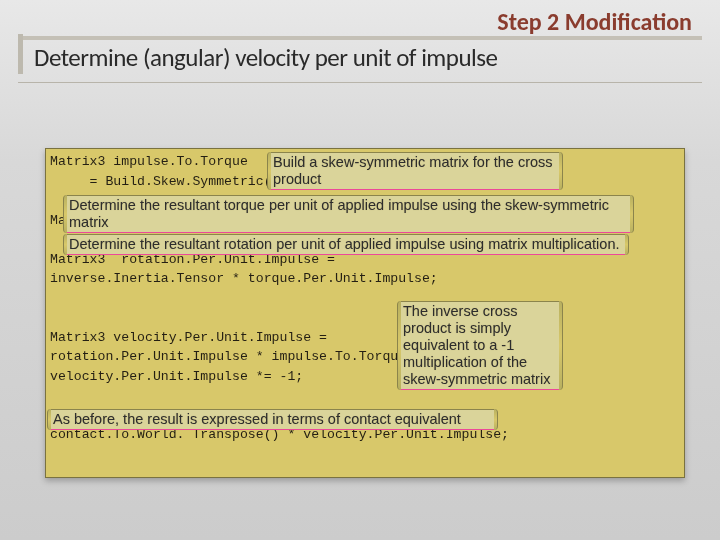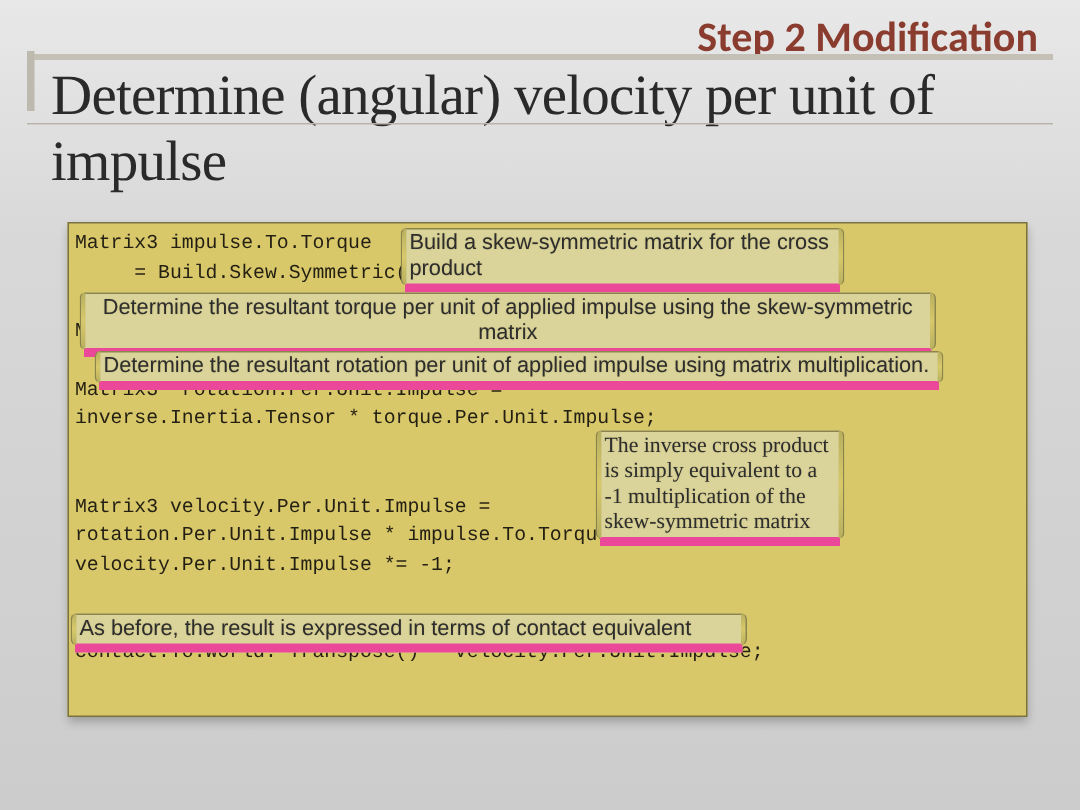--- a/index.html
+++ b/index.html
@@ -8,21 +8,21 @@
     height: 540px;
     background: linear-gradient(to bottom, #e8e8e8 0%, #d8d8d8 30%, #cccccc 100%);
     font-family: Calibri, Arial, sans-serif;
     overflow: hidden;
     position: relative;
   }
   .header-accent {
     position: absolute;
     top: 7px;
     right: 28px;
-    font-size: 28px;
+    font-size: 24px;
     font-weight: 700;
     color: #8a3c2e;
   }
   .hr-top {
     position: absolute;
     top: 36px;
     left: 18px;
     right: 18px;
     height: 0;
     border-top: 2px solid #c4c0b6;
@@ -30,25 +30,24 @@
   }
   .hr-top::before {
     content:"";
     position:absolute; left:0; top:-4px; width:5px; height:40px;
     background:#bdb9ae;
   }
   .title {
     position: absolute;
     top: 42px;
     left: 34px;
-    font-size: 38px;
+    font-size: 25px;
     font-weight: 400;
     color: #2a2a2a;
     letter-spacing: -0.5px;
-    font-family: Liberation Serif, serif;
   }
   .hr-bottom {
     position: absolute;
     top: 82px;
     left: 18px;
     right: 18px;
     height: 0;
     border-top: 1px solid #b8b4aa;
   }
   .codebox {
@@ -74,21 +73,21 @@
   }
   .annot {
     position: absolute;
     background: #dad49a;
     font-family: Arial, sans-serif;
     font-size: 14.5px;
     line-height: 17px;
     color: #2d2d2d;
     padding: 1px 3px;
     border-top: 1px solid #8b844c;
-    border-bottom: 6px solid #ec4899;
+    border-bottom: 1px solid #ec4899;
     text-shadow: 0 0 1px rgba(120,100,40,0.3);
   }
   .annot::before, .annot::after {
     content:"";
     position:absolute;
     top:-1px; bottom:-1px;
     width:3px;
     background: linear-gradient(to bottom, #b8b060 0%, #d8c86a 50%, #b8b060 100%);
   }
   .annot::before { left:-3px; border-left:1px solid #8b844c; border-radius:4px 0 0 4px; }
@@ -114,16 +113,16 @@
  
  
 Matrix3 velocity.Per.Unit.Impulse =
 rotation.Per.Unit.Impulse * impulse.To.Torque;
 velocity.Per.Unit.Impulse *= -1;
  
 Matrix3 velocity.Per.Unit.Impulse.Contact =
 contact.To.World. Transpose() * velocity.Per.Unit.Impulse;</div>
 
 <div class="annot" style="top:152px; left:270px; width:290px;">Build a skew-symmetric matrix for the cross product</div>
-<div class="annot" style="top:195px; left:56px; width:565px;text-align:center;">Determine the resultant torque per unit of applied impulse using the skew-symmetric matrix</div>
+<div class="annot" style="top:195px; left:66px; width:565px;">Determine the resultant torque per unit of applied impulse using the skew-symmetric matrix</div>
 <div class="annot" style="top:234px; left:66px; width:560px;">Determine the resultant rotation per unit  of applied impulse using matrix multiplication.</div>
-<div class="annot" style="top:287px; left:400px; width:160px;font-family:Liberation Serif, serif;">The inverse cross product is simply equivalent to a -1 multiplication of the skew-symmetric matrix</div>
+<div class="annot" style="top:301px; left:400px; width:160px;">The inverse cross product is simply equivalent to a -1 multiplication of the skew-symmetric matrix</div>
 <div class="annot" style="top:409px; left:50px; width:445px;">As before, the result is expressed in terms of contact equivalent</div>
 
 </body></html>

